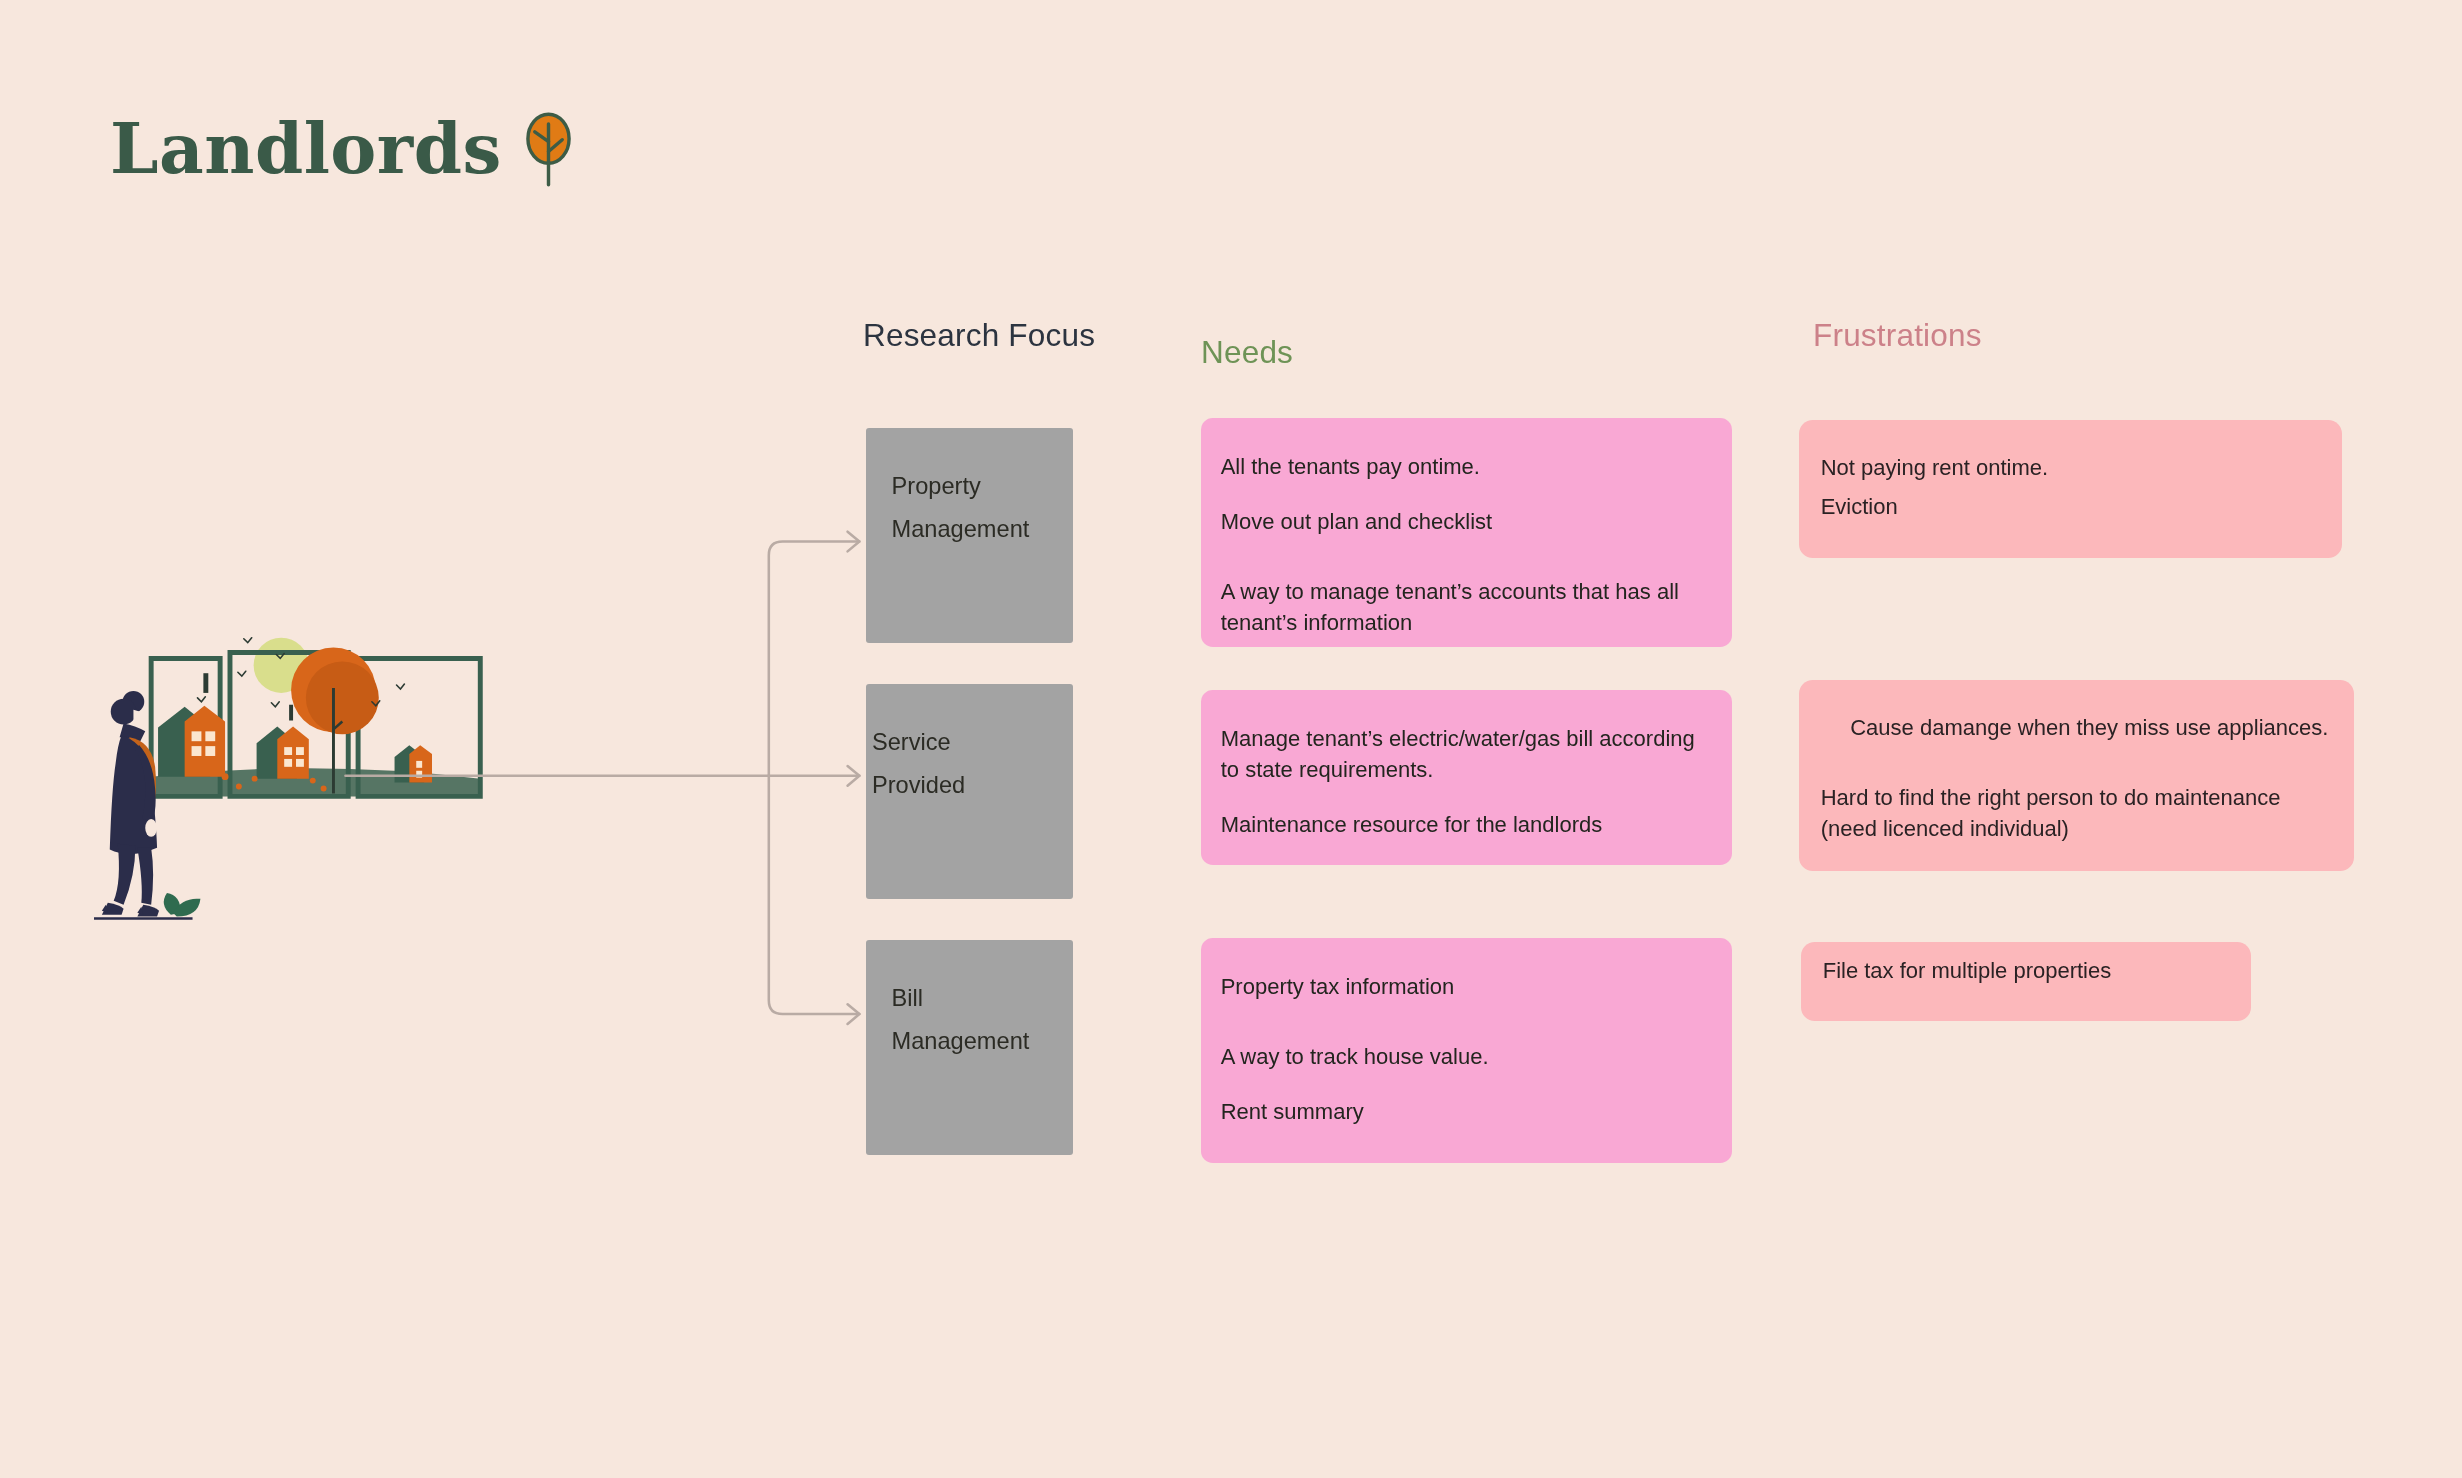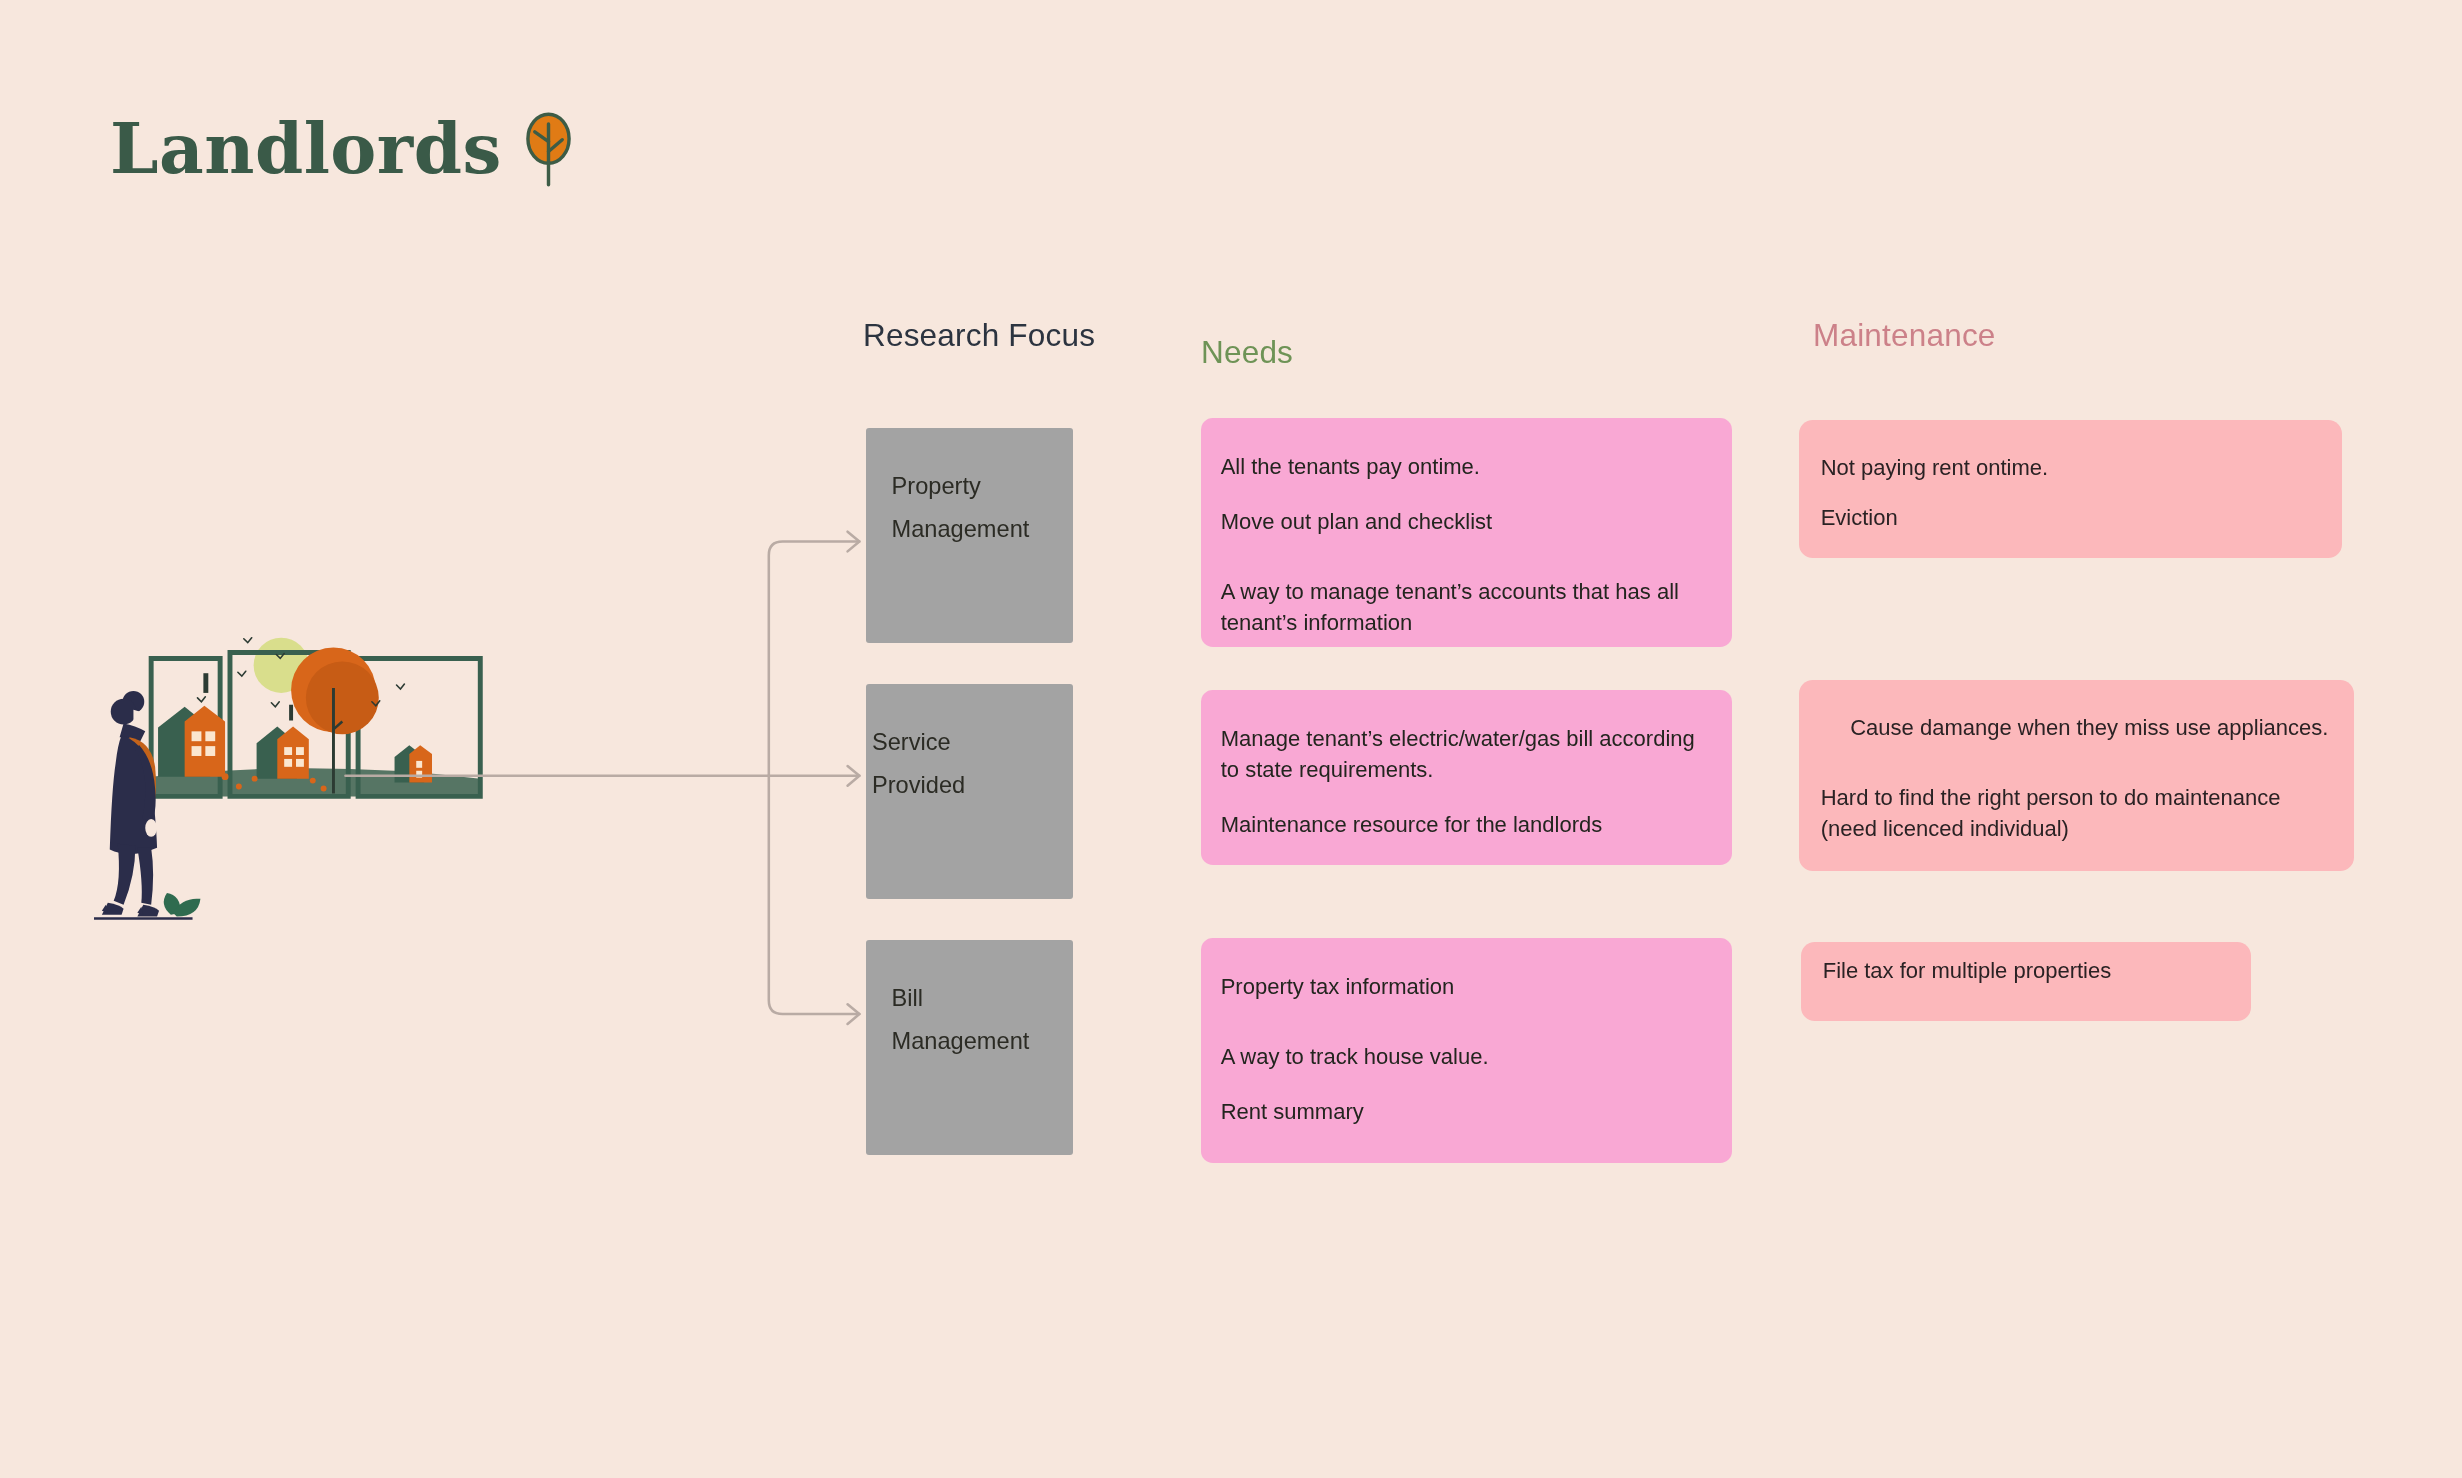--- a/index.html
+++ b/index.html
@@ -121,21 +121,21 @@
     position: absolute;
     background: #fcb8bb;
     border-radius: 13.8px;
     box-sizing: border-box;
     padding: 31.5px 25.6px 25.6px 21.7px;
   }
   .frustr-card .line {
     font-size: 22px;
     color: #2a2224;
     line-height: 1.42;
-    margin-bottom: 19px;
+    margin-bottom: 8px;
   }
   .frustr-card .line:last-child { margin-bottom: 0; }
   .frustr-card.f0 { left: 1799px; top: 420px; width: 543px; height: 138px; }
   .frustr-card.f1 { left: 1799px; top: 680px; width: 555px; height: 191px; }
   .frustr-card.f2 { left: 1801px; top: 942px; width: 450px; height: 79px; padding-top: 13px; }
   .frustr-card.f1 .line.gap { margin-bottom: 39px; text-align: right; }
 </style>
 </head>
 <body>
 
@@ -148,21 +148,21 @@
         <ellipse cx="25" cy="27" rx="21" ry="25" fill="#e07b15" stroke="#3d5c46" stroke-width="3.5"></ellipse>
         <line x1="25" y1="12" x2="25" y2="74" stroke="#3d5c46" stroke-width="3.5" stroke-linecap="round"></line>
         <line x1="25" y1="30" x2="11" y2="20" stroke="#3d5c46" stroke-width="3.5" stroke-linecap="round"></line>
         <line x1="25" y1="40" x2="39" y2="28" stroke="#3d5c46" stroke-width="3.5" stroke-linecap="round"></line>
       </svg>
     </span>
   </div>
 
   <div class="col-head research">Research Focus</div>
   <div class="col-head needs">Needs</div>
-  <div class="col-head frustr">Maintenance</div>
+  <div class="col-head frustr">Frustrations</div>
 
   <div class="illustration">
     <svg width="473" height="355" viewBox="0 0 480 360">
 
       <g>
 
         <circle cx="190" cy="55" r="28" fill="#d9de8c"></circle>
 
         <path d="M58 48 H128 V188 H58 Z" fill="none" stroke="#39604f" stroke-width="5"></path>
 

